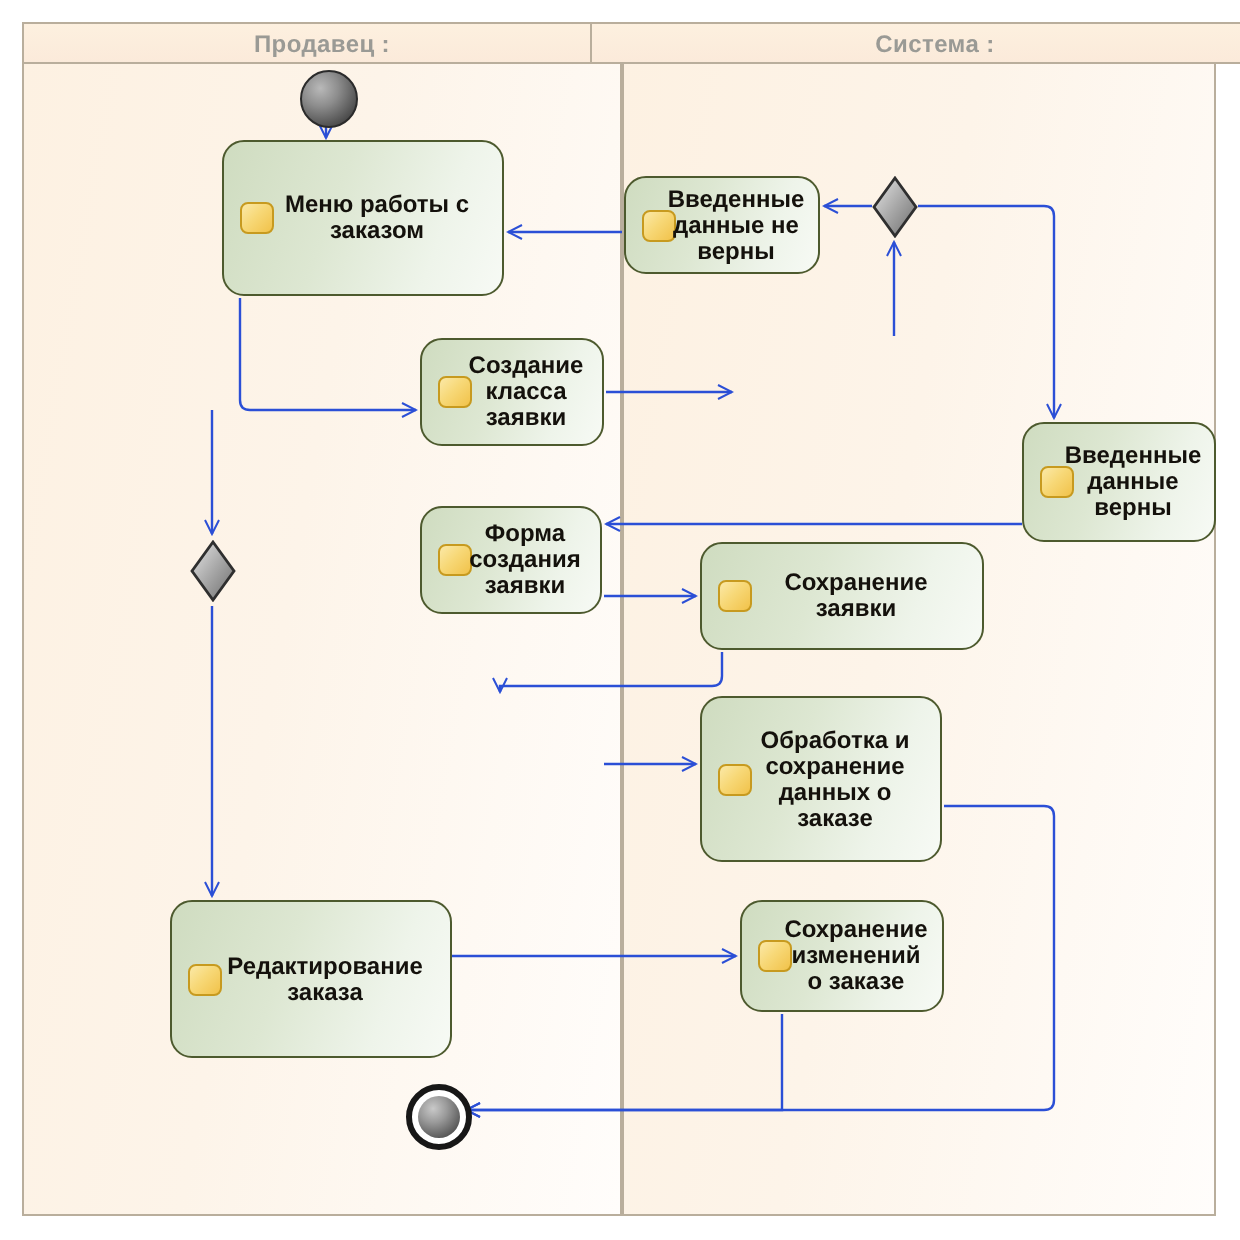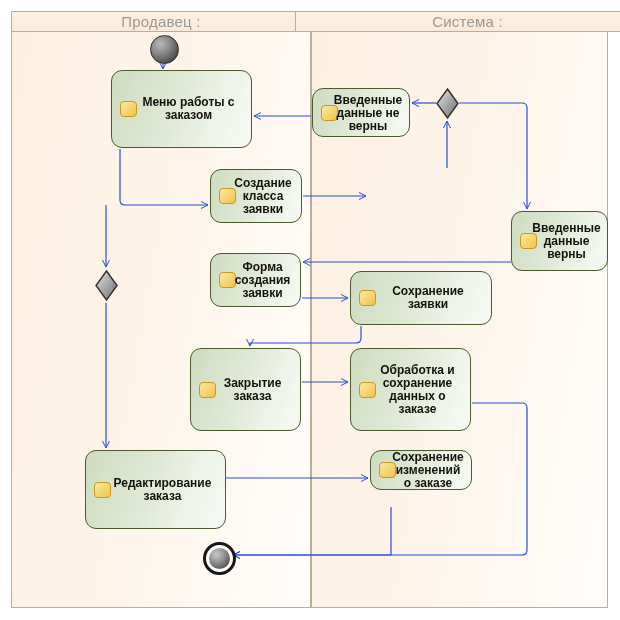--- a/index.html
+++ b/index.html
@@ -4,21 +4,21 @@
 <style>
   html,body{margin:0;padding:0;background:#ffffff;}
   body{font-family:"Liberation Sans",sans-serif;}
   #canvas{position:relative;width:620px;height:620px;overflow:hidden;background:#ffffff;}
 
   .lane{position:absolute;box-sizing:border-box;border:1px solid #b9ae9c;background:
         linear-gradient(100deg,#fdf1e2 0%,#fdf4e9 45%,#fffdfb 100%);}
   .lane-head{position:absolute;box-sizing:border-box;border:1px solid #b9ae9c;
         background:linear-gradient(180deg,#fdf0df 0%,#fbeada 100%);
         display:flex;align-items:center;justify-content:center;}
-  .lane-head span{font-size:15px;color:#9a9a95;letter-spacing:.2px;}
+  .lane-head span{font-size:12px;color:#9a9a95;letter-spacing:.2px;font-weight:bold;}
 
   .node{position:absolute;box-sizing:border-box;border:1px solid #4d5a2e;border-radius:11px;
         background:linear-gradient(110deg,#cfdcc0 0%,#dde7d2 40%,#eef4ea 75%,#f7faf5 100%);
         box-shadow:0 0 0 0 rgba(0,0,0,0);}
   .node .label{position:absolute;left:20px;right:6px;top:50%;transform:translateY(-50%);
         text-align:center;font-size:12px;line-height:13px;color:#14110c;font-weight:bold;}
   .node .actico{position:absolute;left:8px;top:50%;transform:translateY(-50%);
         width:15px;height:14px;
         background:linear-gradient(135deg,#fbe9a8 0%,#f7d877 45%,#f1c24a 100%);
         border:1px solid #c79a1f;
@@ -101,36 +101,32 @@
   <div class="node" style="left:210px;top:253px;width:91px;height:54px;padding-left:36px;">
     <span class="actico"></span>
     <span class="label">Форма создания заявки</span>
   </div>
 
   <div class="node" style="left:350px;top:271px;width:142px;height:54px;">
     <span class="actico"></span>
     <span class="label">Сохранение заявки</span>
   </div>
 
-  <div class="node" style="left:190px;top:348px;width:111px;height:83px;">
-    <span class="actico"></span>
-    <span class="label">Закрытие заказа</span>
-  </div>
 
   <div class="node" style="left:350px;top:348px;width:121px;height:83px;">
     <span class="actico"></span>
     <span class="label">Обработка и сохранение данных о заказе</span>
   </div>
 
   <div class="node" style="left:50px;top:450px;width:141px;height:79px;margin-left:35px;">
     <span class="actico"></span>
     <span class="label">Редактирование заказа</span>
   </div>
 
-  <div class="node" style="left:370px;top:450px;width:102px;height:40px;">
+  <div class="node" style="left:370px;top:450px;width:102px;height:56px;">
     <span class="actico"></span>
     <span class="label">Сохранение изменений о заказе</span>
   </div>
 
   <svg class="diamond" style="left:436px;top:88px;width:23px;height:31px;" viewBox="0 0 23 31">
     <defs>
       <linearGradient id="dg1" x1="0" y1="0" x2="1" y2="1">
         <stop offset="0%" stop-color="#e6e6e6"></stop>
           <stop offset="50%" stop-color="#a8a8a8"></stop>
         <stop offset="100%" stop-color="#6d6d6d"></stop>

